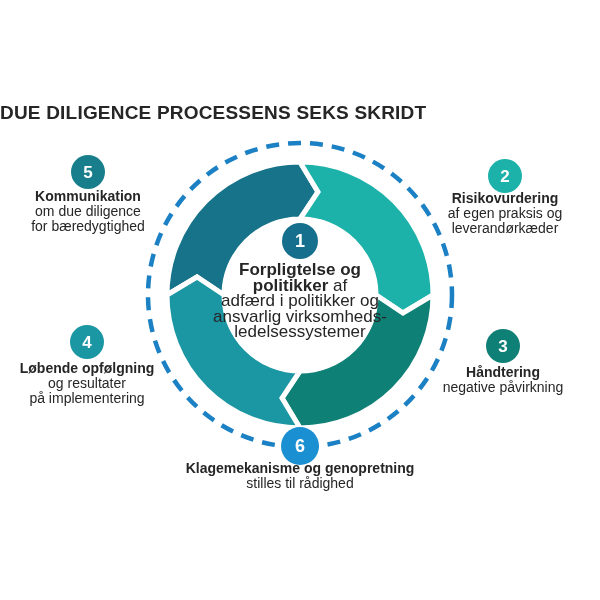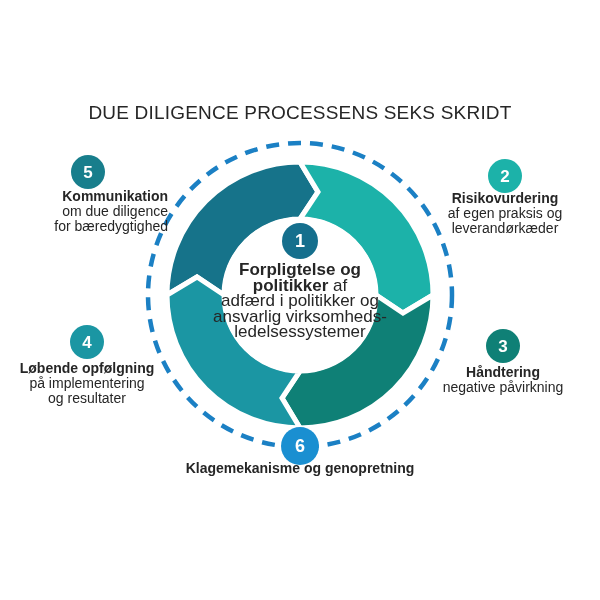--- a/index.html
+++ b/index.html
@@ -1,42 +1,42 @@
 <!DOCTYPE html>
 <html><head>
 <meta charset="utf-8">
 <style>
   html,body{margin:0;padding:0;background:#ffffff;}
   .canvas{
     position:relative;width:600px;height:600px;background:#ffffff;overflow:hidden;
     font-family:"Liberation Sans", sans-serif;color:#262626;
   }
   .title{
-    position:absolute;top:102px;left:0;width:600px;text-align:center;
-    font-size:19px;font-weight:normal;letter-spacing:0.2px;
+    position:absolute;top:102px;left:0;width:600px;text-align:left;
+    font-size:19px;font-weight:bold;letter-spacing:0.2px;
   }
   svg.diagram{position:absolute;left:0;top:0;}
   .badge{
     position:absolute;border-radius:50%;display:flex;align-items:center;justify-content:center;
     color:#ffffff;font-weight:bold;font-size:17px;line-height:1;z-index:3;
   }
   .badge.b1{width:36px;height:36px;left:282px;top:223px;font-size:18px;}
   .badge.b2{width:34px;height:34px;left:488px;top:159px;}
   .badge.b3{width:34px;height:34px;left:486px;top:329px;}
   .badge.b4{width:34px;height:34px;left:70px;top:325px;}
   .badge.b5{width:34px;height:34px;left:71px;top:155px;}
   .badge.b6{width:38px;height:38px;left:281px;top:427px;font-size:18px;}
   .label{
     position:absolute;text-align:center;font-size:14px;line-height:15px;z-index:2;
   }
   .label .t{font-weight:bold;}
   .l2{left:425px;top:191px;width:160px;}
   .l3{left:418px;top:365px;width:170px;}
   .l4{left:2px;top:361px;width:170px;}
-  .l5{left:8px;top:189px;width:160px;text-align:right;}
+  .l5{left:8px;top:189px;width:160px;}
   .l6{left:150px;top:461px;width:300px;}
   .center-text{
     position:absolute;left:212px;top:262px;width:176px;text-align:center;
     font-size:17px;line-height:15.5px;z-index:2;
   }
   .center-text .b{font-weight:bold;}
 </style>
 </head>
 <body>
 
@@ -77,27 +77,28 @@
     <div>leverandørkæder</div>
   </div>
 
   <div class="label l3">
     <div class="t">Håndtering</div>
     <div>negative påvirkning</div>
   </div>
 
   <div class="label l4">
     <div class="t">Løbende opfølgning</div>
+    <div>og resultater</div>
     <div>på implementering</div>
-    <div>og resultater</div>
   </div>
 
   <div class="label l5">
     <div class="t">Kommunikation</div>
     <div>om due diligence</div>
     <div>for bæredygtighed</div>
   </div>
 
   <div class="label l6">
     <div class="t">Klagemekanisme og genopretning</div>
+    <div>stilles til rådighed</div>
   </div>
 
 </div>
 
 </body></html>

